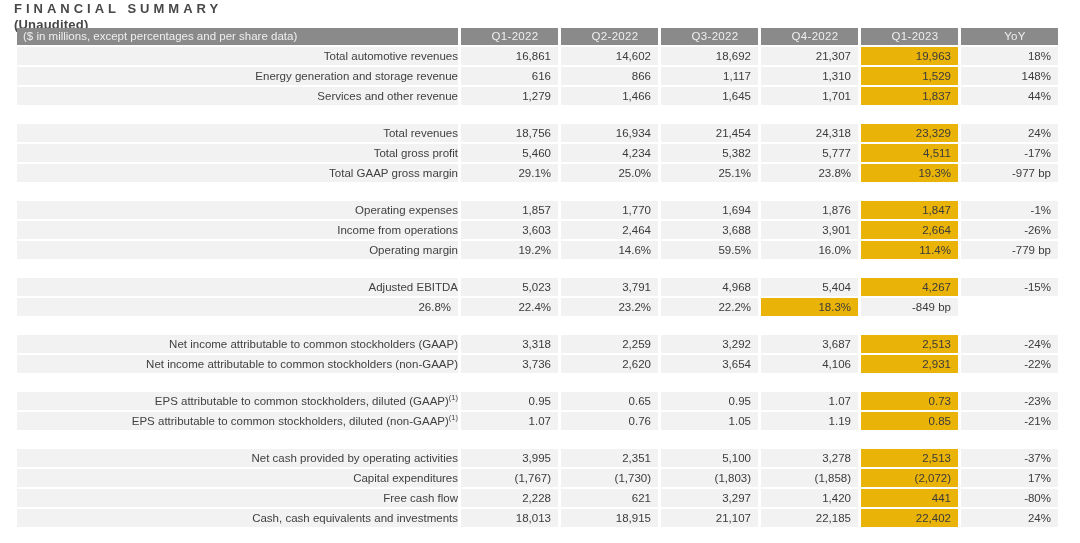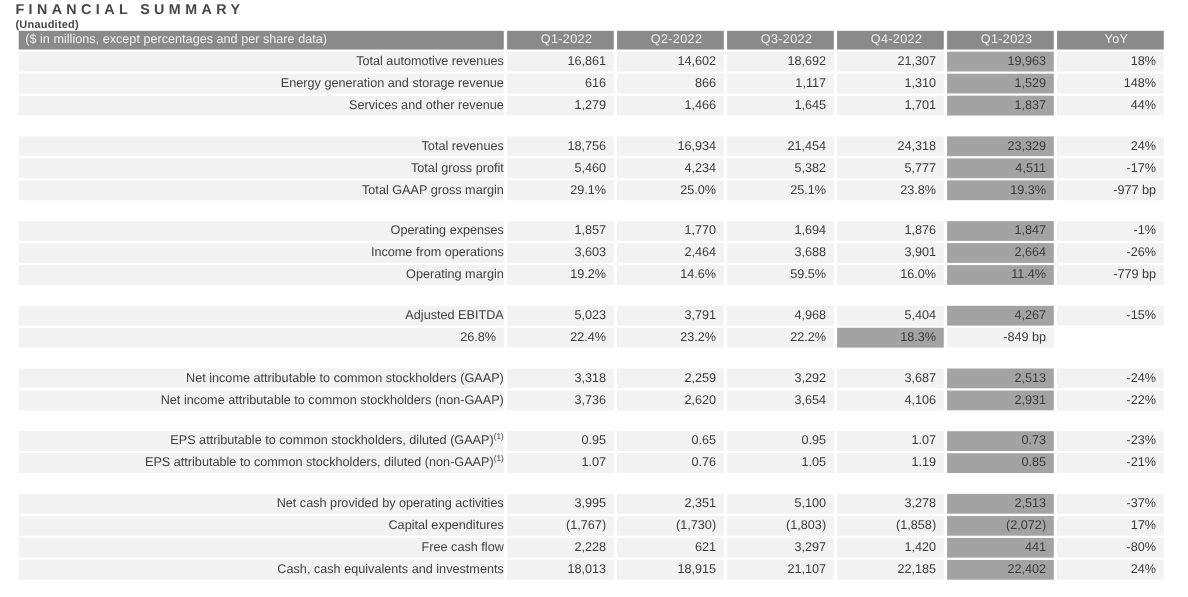--- a/index.html
+++ b/index.html
@@ -11,21 +11,21 @@
     overflow: hidden;
   }
   .page { position: relative; width: 1080px; height: 543px; }
 
   .title-block { padding: 1px 0 0 14px; }
   .doc-title {
     font-size: 13px; font-weight: bold; letter-spacing: 4px;
     color: #474747;
   }
   .doc-subtitle {
-    font-size: 10px; font-weight: bold; color: #474747;
+    font-size: 13px; font-weight: bold; color: #474747;
     margin-top: 1px; letter-spacing: 0.2px;
   }
 
   .fin-table {
     position: absolute; left: 17px; top: 28px;
     display: grid;
     grid-template-columns: 441px 97px 97px 97px 97px 97px 97px;
     gap: 2px 3px;
     background: #ffffff;
     font-size: 11.5px;
@@ -36,21 +36,21 @@
     white-space: nowrap; overflow: hidden;
   }
   .th {
     background: #8a8a8a; color: #efefef;
     height: 17px; line-height: 17px;
   }
   .th-label { text-align: left; padding-left: 6px; }
   .th-col { text-align: center; letter-spacing: 0.3px; padding-left: 11px; }
   .label { text-align: right; padding-left: 6px; color: #414141; }
   .num { text-align: right; padding-right: 7px; }
-  .hl { background: #a3a3a3; }
+  .hl { background: #eab308; }
   .spacer { grid-column: 1 / -1; background: #ffffff; height: 15px; }
   sup { font-size: 7.5px; line-height: 0; }
 </style>
 </head>
 <body>
 
 <div class="page">
   <div class="title-block">
     <div class="doc-title">FINANCIAL SUMMARY</div>
     <div class="doc-subtitle">(Unaudited)</div>

